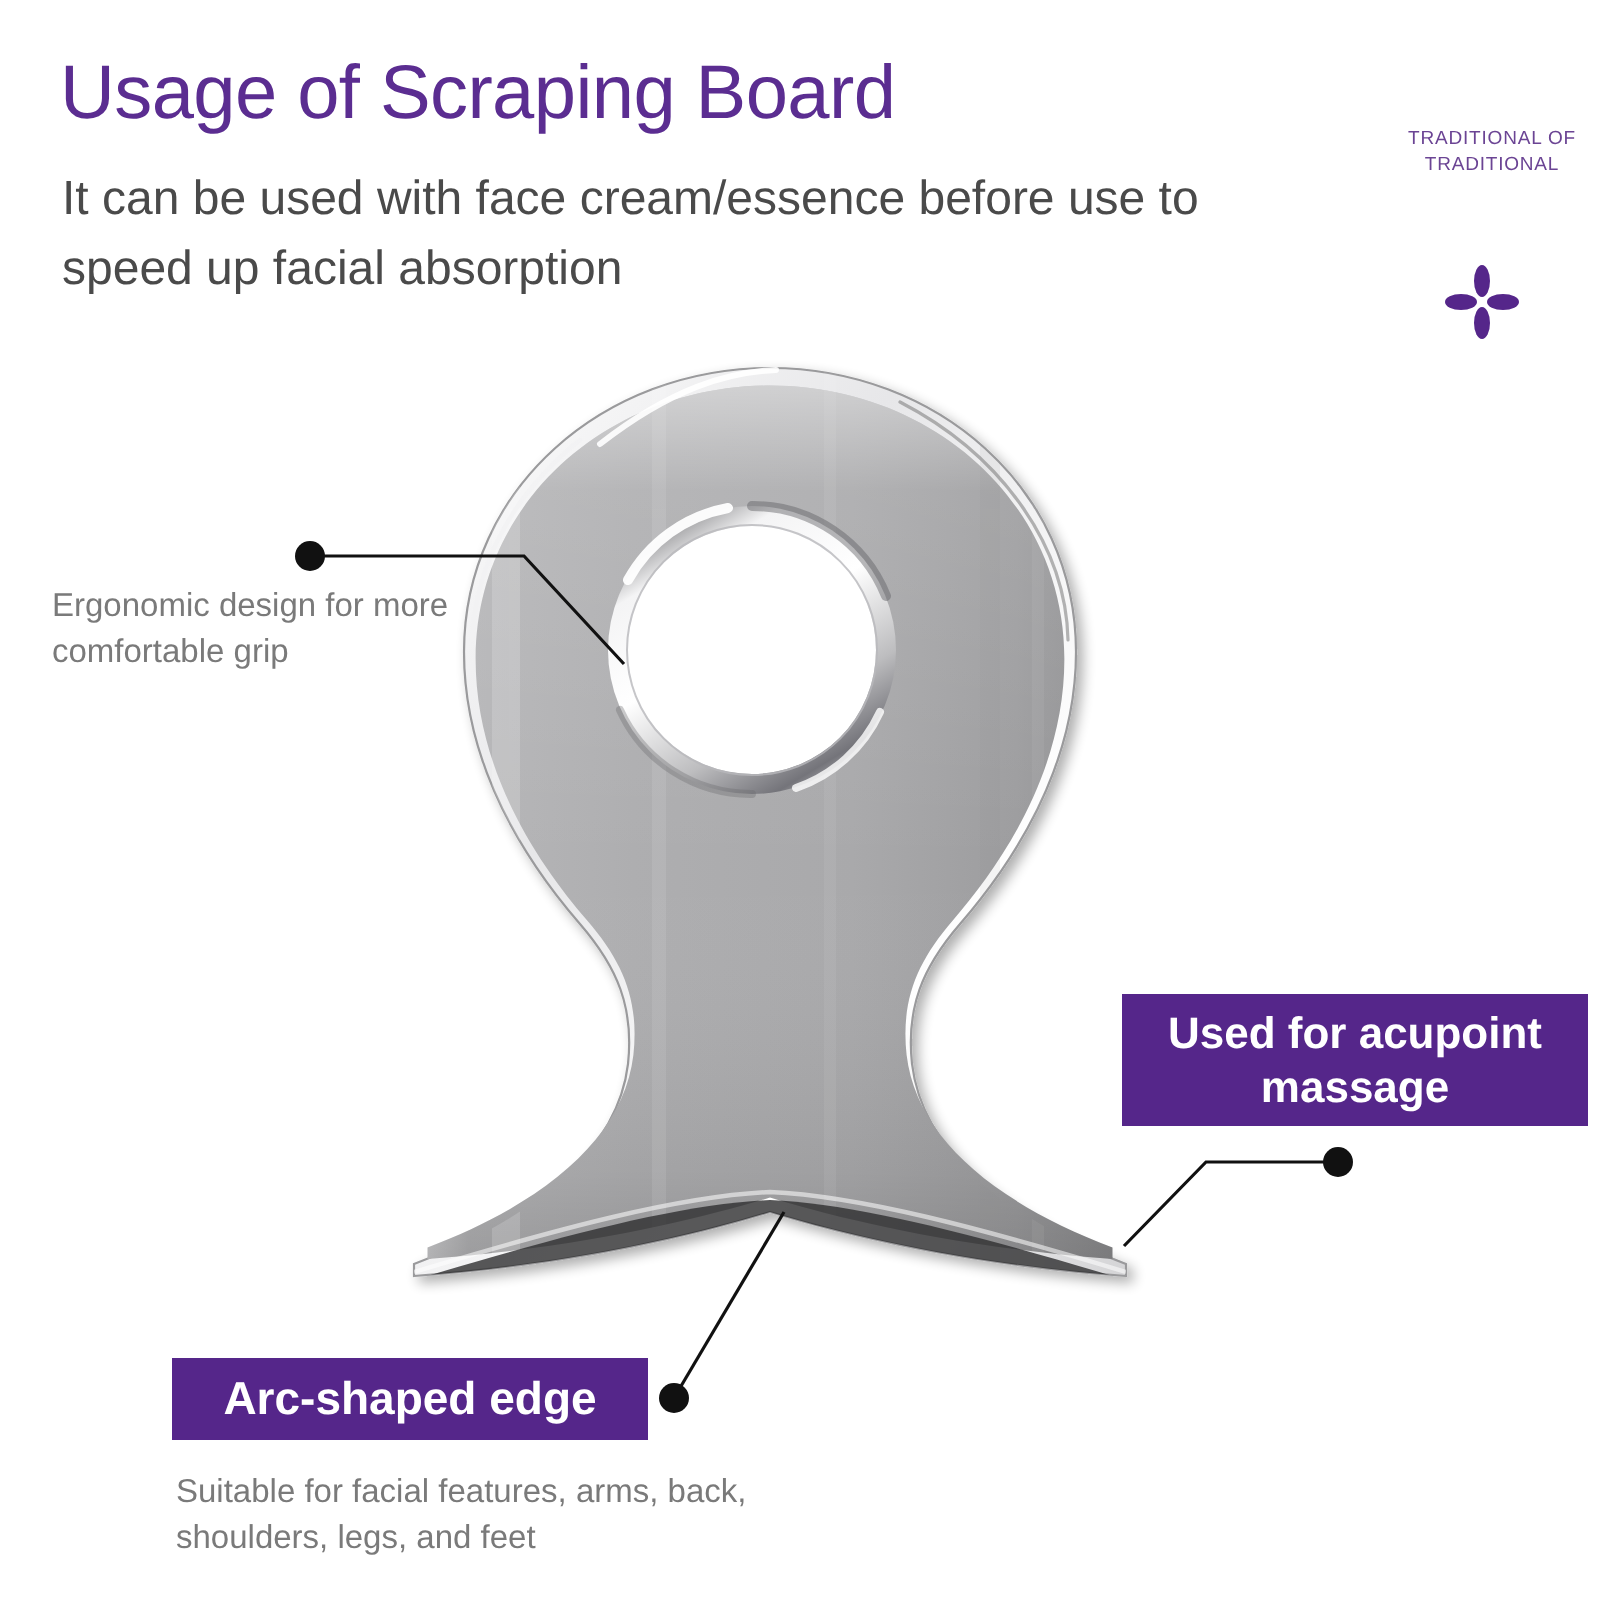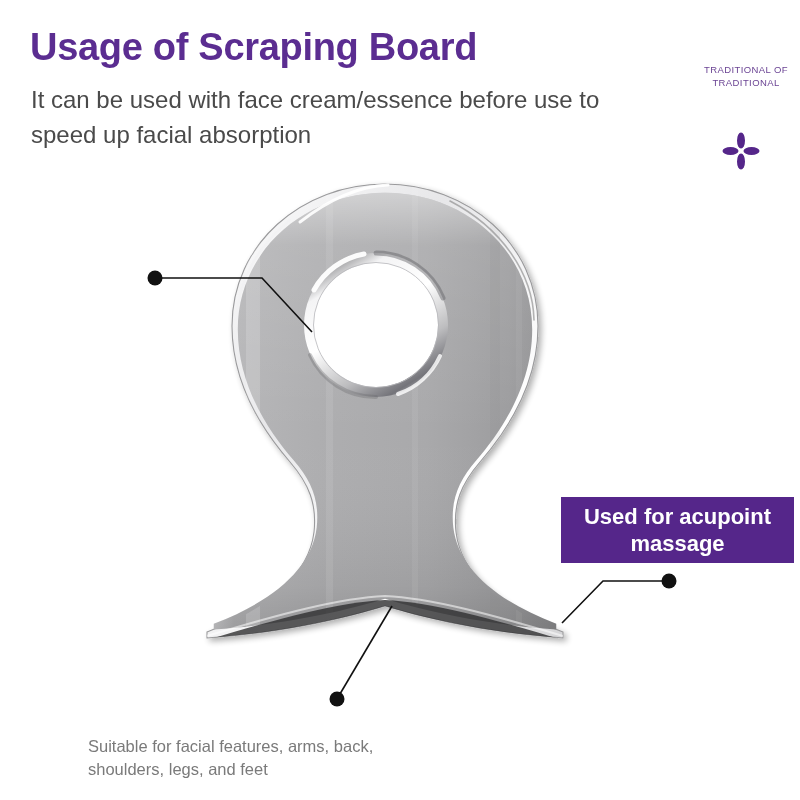--- a/index.html
+++ b/index.html
@@ -17,21 +17,21 @@
     font-family: "Liberation Sans", sans-serif;
     -webkit-font-smoothing: antialiased;
   }
 
   
   #page-title {
     position: absolute;
     left: 30px;
     top: 28px;
     font-size: 38px;
-    font-weight: bold;
+    font-weight: normal;
     color: #5B2D91;
     letter-spacing: -0.3px;
     line-height: 1.05;
     white-space: nowrap;
   }
   #page-subtitle {
     position: absolute;
     left: 31px;
     top: 83px;
     width: 640px;
@@ -260,19 +260,21 @@
       <circle cx="669" cy="581" r="7.5" fill="#111111"></circle>
     </g>
 
     <g>
       <path d="M 337 699 L 392 606" fill="none" stroke="#111111" stroke-width="1.6"></path>
       <circle cx="337" cy="699" r="7.5" fill="#111111"></circle>
     </g>
   </svg>
 
 
+  <div class="callout-desc" id="callout-ring-desc">Ergonomic design for more comfortable grip</div>
 
   <div class="callout-box" id="callout-acupoint-box">Used for acupoint massage</div>
 
+  <div class="callout-box" id="callout-arc-box">Arc-shaped edge</div>
 
   <div class="callout-desc" id="callout-arc-desc">Suitable for facial features, arms, back, shoulders, legs, and feet</div>
 
 </div>
 
 </body></html>

